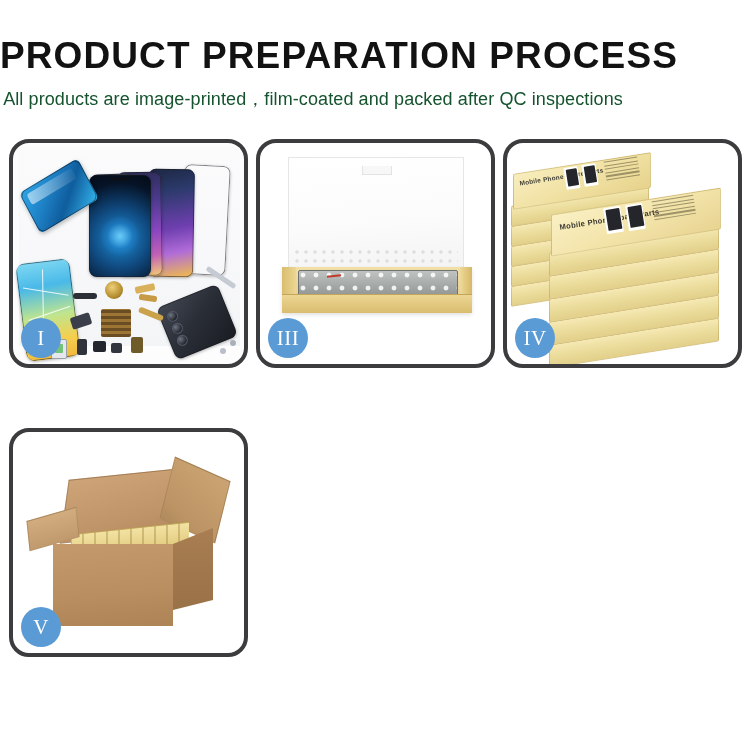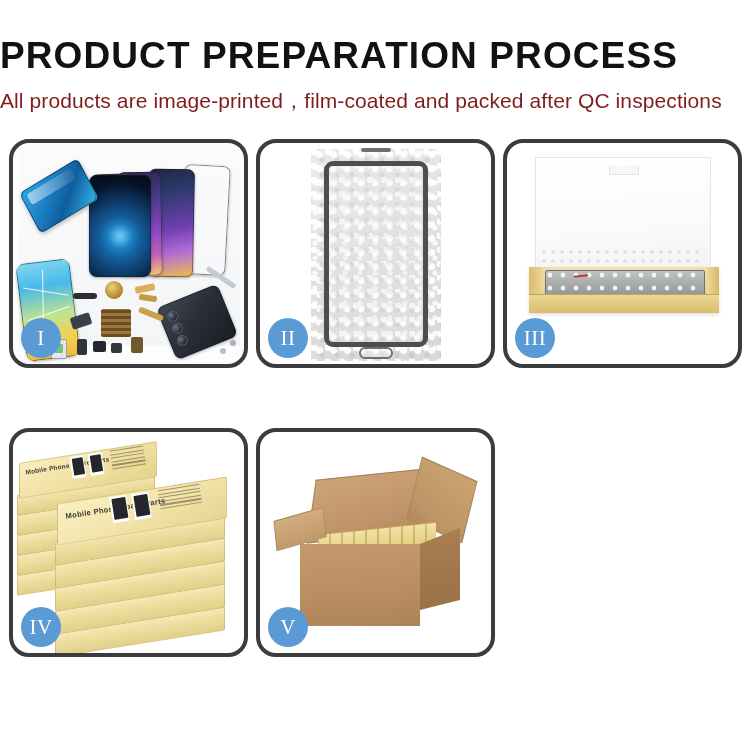--- a/index.html
+++ b/index.html
@@ -37,24 +37,24 @@
     font-weight: 700;
     letter-spacing: 1.1px;
     color: #121212;
     line-height: 1.08;
     white-space: nowrap;
   }
   .subtitle {
     margin: 0;
     padding-top: 11px;
     font-family: "Liberation Sans", sans-serif;
-    font-size: 21px;
+    font-size: 18px;
     font-weight: 400;
     letter-spacing: 0.1px;
-    color: #7f1d1d;
+    color: #14532d;
     white-space: nowrap;
   }
 
   
   .grid {
     position: absolute;
     left: 9px;
     top: 139px;
     width: 732px;
     display: grid;
@@ -617,33 +617,20 @@
         <div class="part pt-sim">
           <span class="pt-sim-g"></span>
         </div>
         <div class="part pt-screw1"></div>
         <div class="part pt-screw2"></div>
         <div class="part pt-tweez"></div>
       </div>
       <div class="badge">I</div>
     </div>
 
-    <div class="panel p2">
-      <div class="panel-photo">
-        <div class="wrap-bg">
-          <div class="bubbles"></div>
-        </div>
-        <div class="screen">
-          <div class="screen-in"></div>
-          <div class="earpiece"></div>
-          <div class="home"></div>
-        </div>
-      </div>
-      <div class="badge">II</div>
-    </div>
 
     <div class="panel p3">
       <div class="panel-photo">
         <div class="lid">
           <div class="lid-tab"></div>
         </div>
         <div class="foam"></div>
         <div class="tray">
           <div class="item">
             <div class="item-red"></div>

